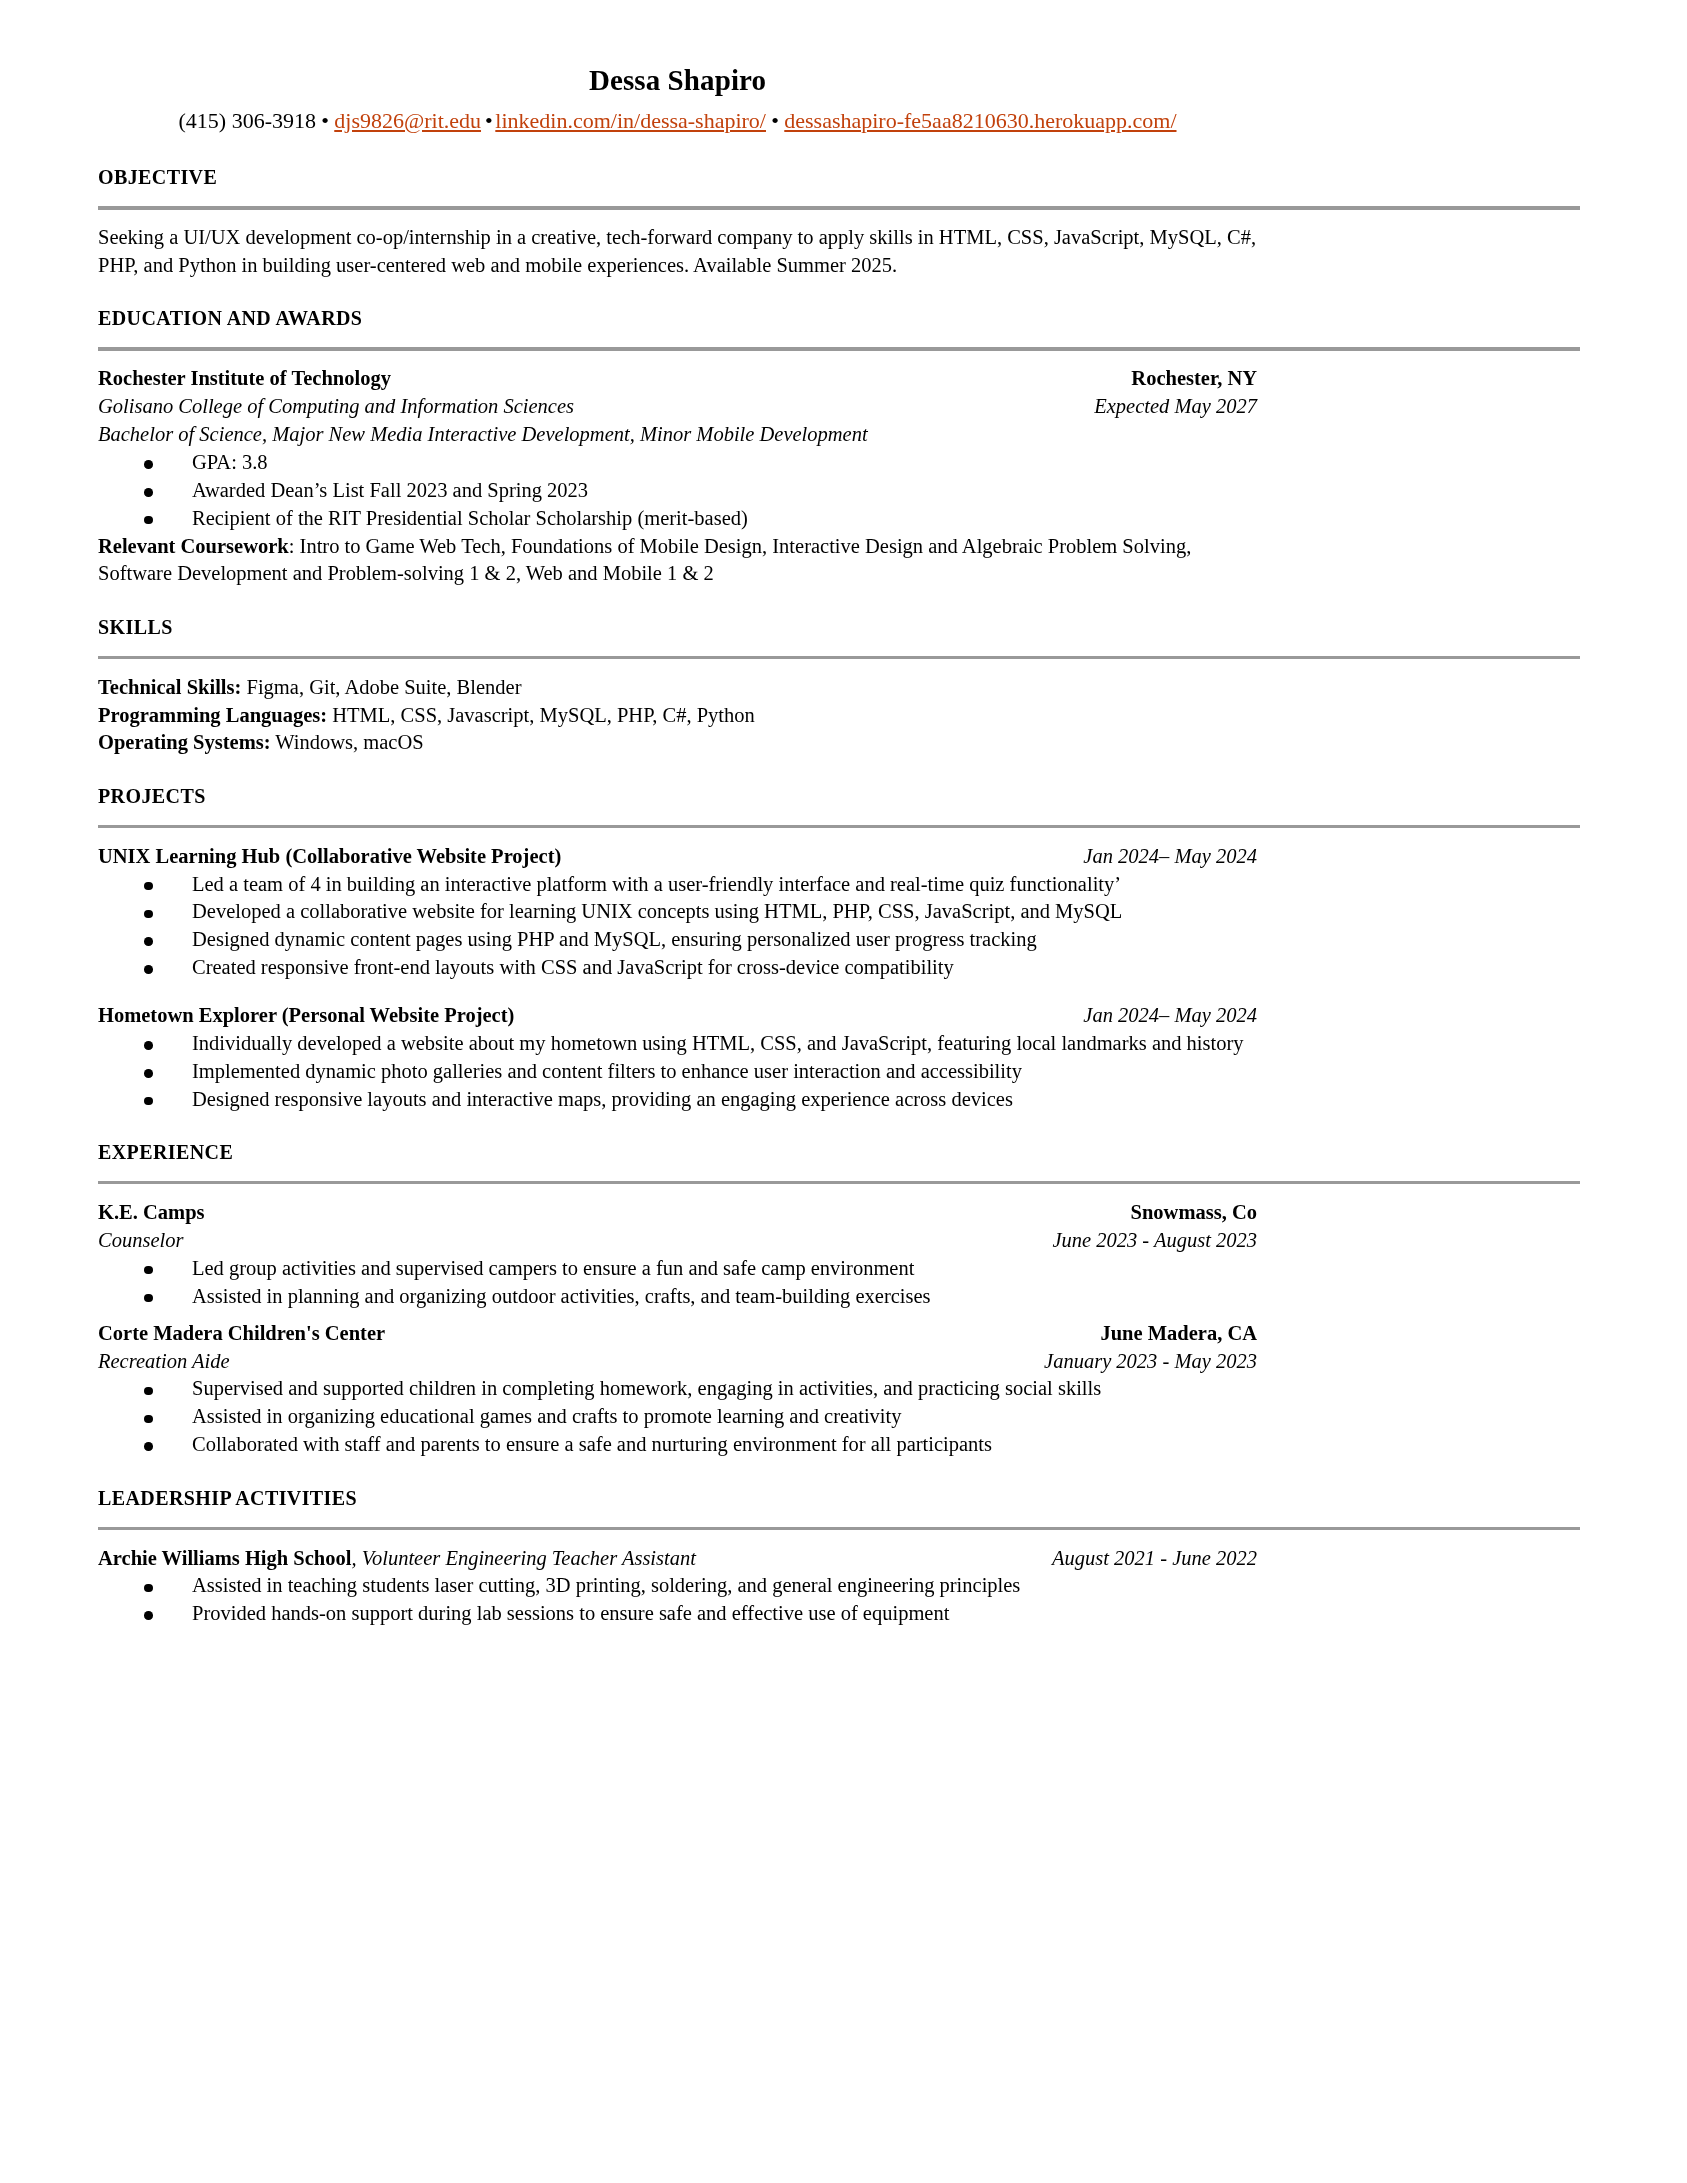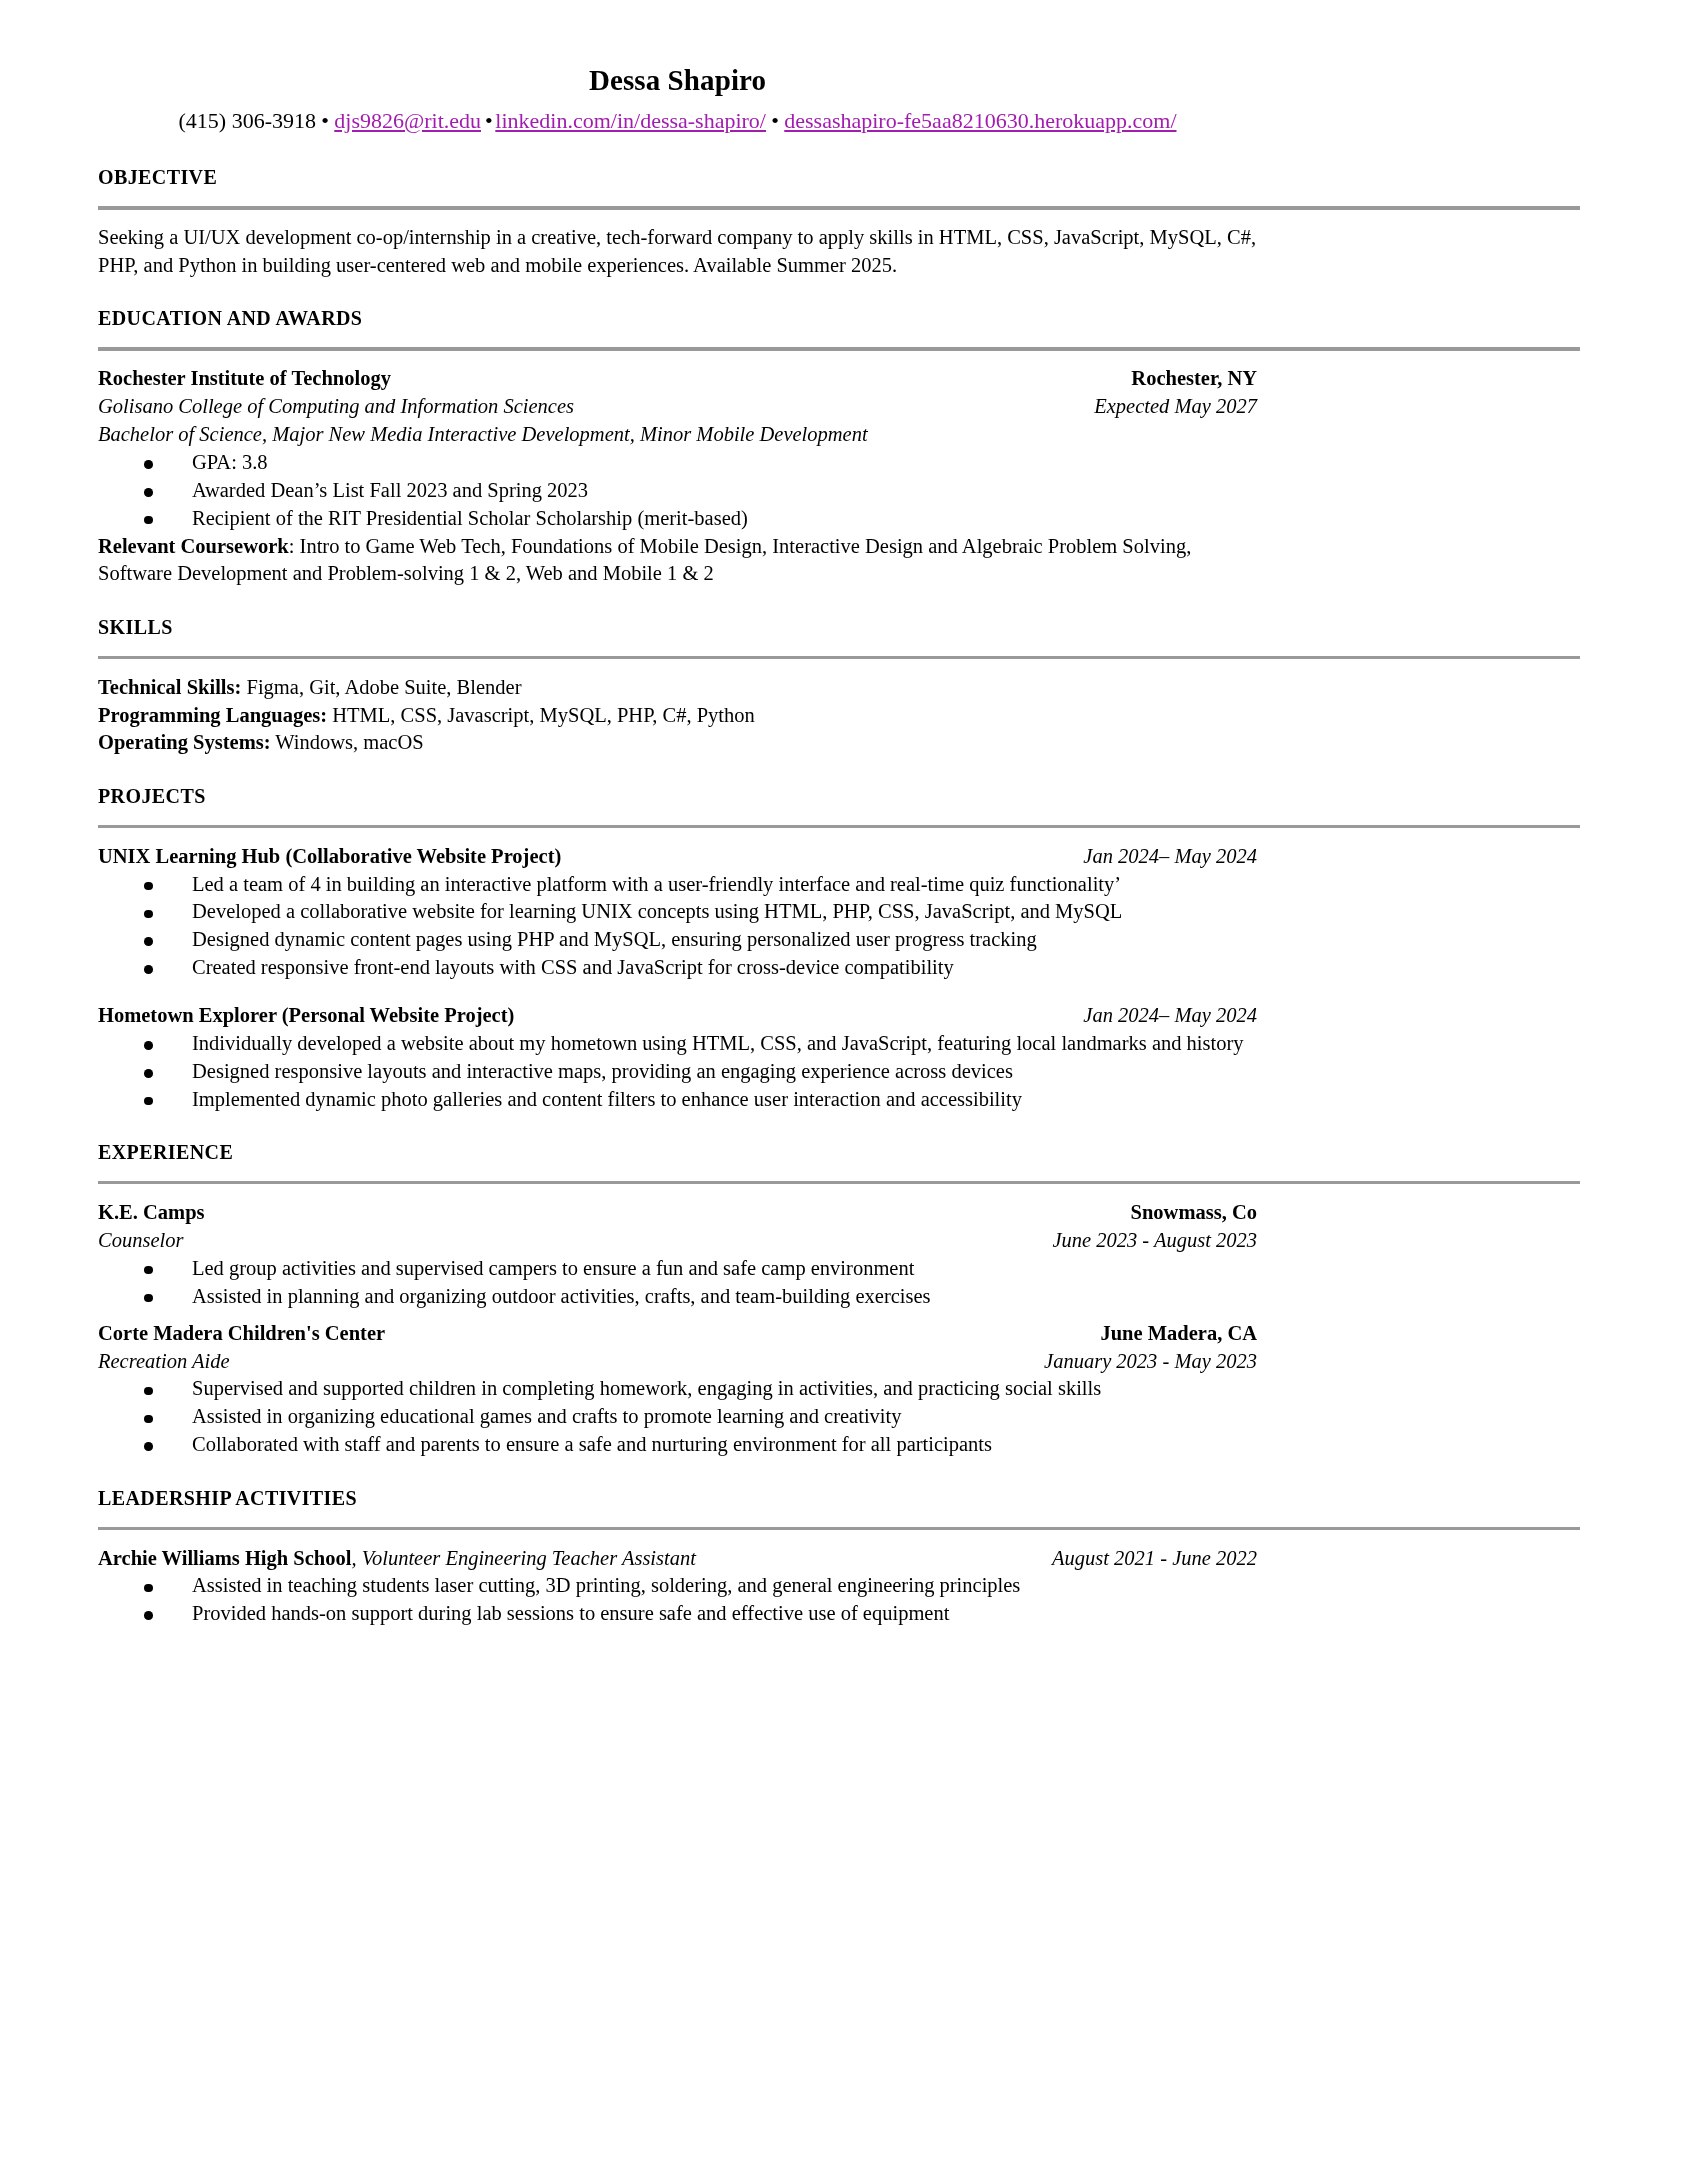--- a/index.html
+++ b/index.html
@@ -34,21 +34,21 @@
   .contact {
     text-align: center;
     font-size: 22px;
     line-height: 1.3;
     margin: 0 0 30px 0;
     white-space: nowrap;
   }
   .contact .sep { padding: 0 5.3px; }
   .contact .sep.tight { padding: 0 2.6px 0 4px; }
   .contact a {
-    color: #a21caf;
+    color: #c2410c;
     text-decoration: underline;
     text-underline-offset: 2px;
   }
 
   
   .section-head {
     font-size: 20px;
     font-weight: bold;
     letter-spacing: 0.4px;
     line-height: 1.2;
@@ -187,22 +187,22 @@
 
     <div class="gap-md"></div>
 
     <div>
       <div class="row">
         <span class="left bold">Hometown Explorer (Personal Website Project)</span>
         <span class="right ital">Jan 2024– May 2024</span>
       </div>
       <ul class="bullets">
         <li>Individually developed a website about my hometown using HTML, CSS, and JavaScript, featuring local landmarks and history</li>
+        <li>Implemented dynamic photo galleries and content filters to enhance user interaction and accessibility</li>
         <li>Designed responsive layouts and interactive maps, providing an engaging experience across devices</li>
-        <li>Implemented dynamic photo galleries and content filters to enhance user interaction and accessibility</li>
       </ul>
     </div>
   </div>
 
   <div class="section">
     <div class="section-head">EXPERIENCE</div>
     <div class="rule"></div>
 
     <div>
       <div class="row">

